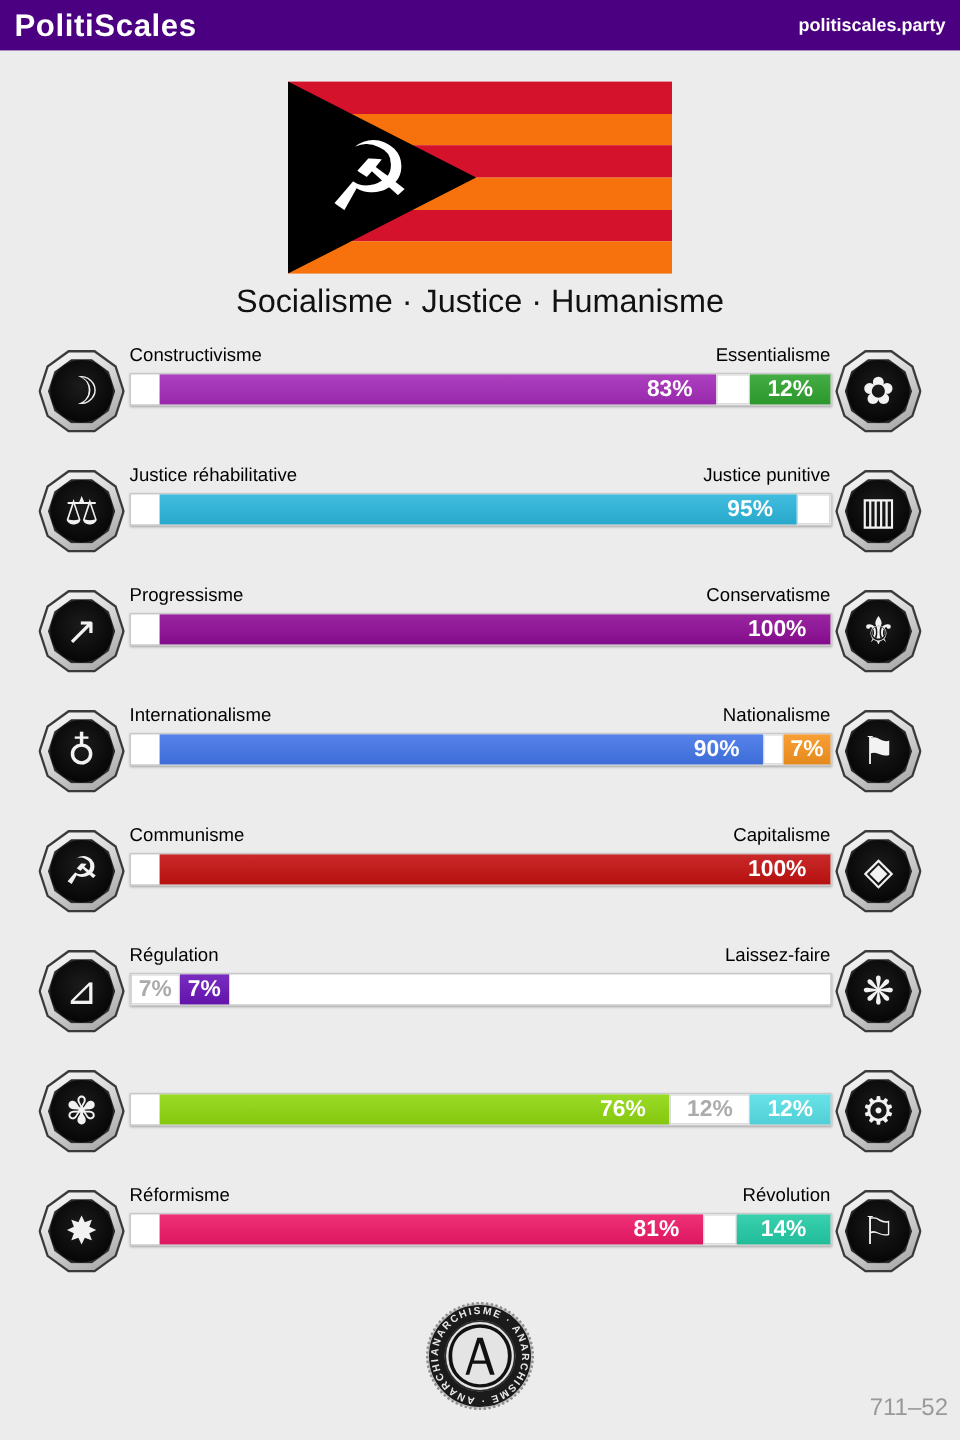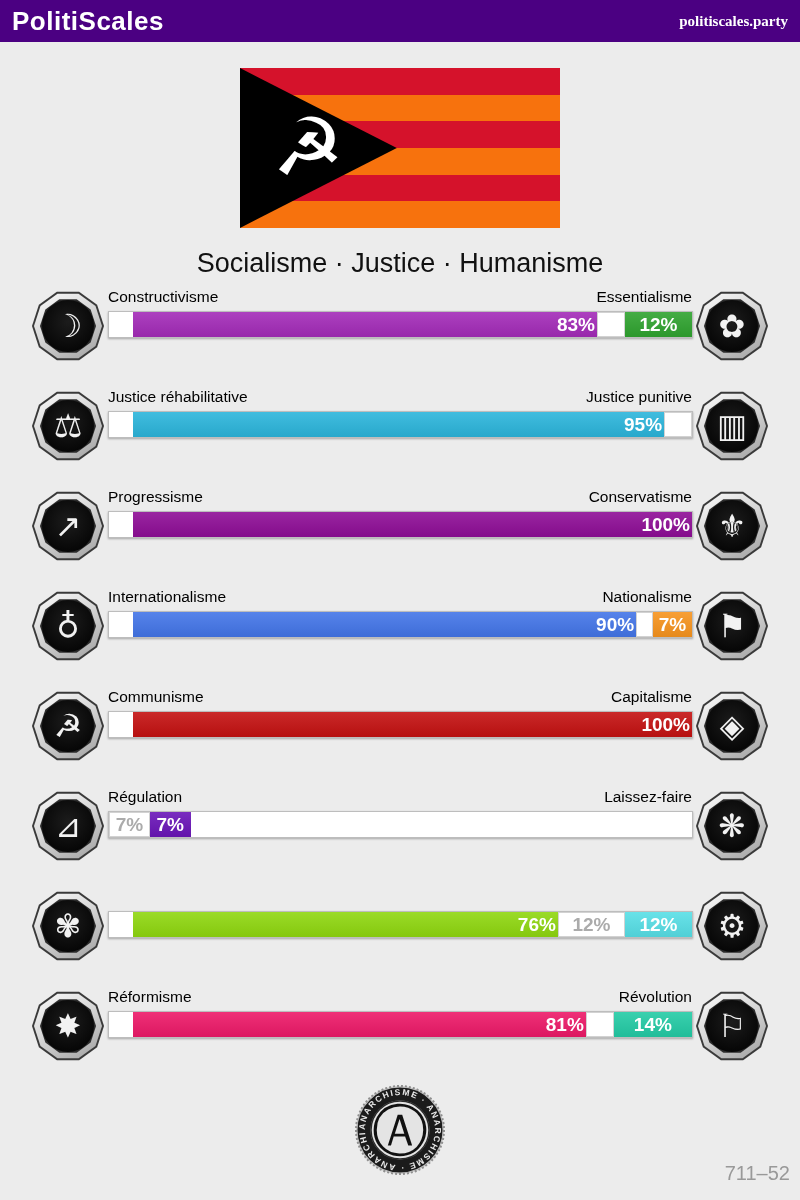--- a/index.html
+++ b/index.html
@@ -11,59 +11,59 @@
     overflow:hidden;
   }
   
   .header {
     position:absolute; top:0; left:0; right:0; height:42px;
     background:#4B0082;
     display:flex; align-items:center; justify-content:space-between;
     padding:16px 12px;
   }
   .header .brand { color:#fff; font-size:26px; font-weight:bold; letter-spacing:.5px; }
-  .header .site  { color:#fff; font-size:15px; font-weight:bold;font-family:Liberation Serif, serif; }
+  .header .site  { color:#fff; font-size:15px; font-weight:bold; }
   
   .flag {
     position:absolute; left:240px; top:68px; width:320px; height:160px;
     display:flex; flex-direction:column;
   }
   .flag .stripe { flex:1; }
   .flag .triangle {
     position:absolute; left:0; top:0; width:160px; height:160px;
     background:#000;
     clip-path:polygon(0 0, 98% 50%, 0 100%);
   }
   .flag .emblem {
     position:absolute; left:22px; top:34px; width:92px; height:92px;
     color:#fff; font-size:80px; line-height:92px; text-align:center;
     font-family:"DejaVu Sans",sans-serif;
   }
   
   .slogan {
     position:absolute; top:236px; left:0; right:0;
-    text-align:center; font-size:27px; color:#111;margin-top:12px;
+    text-align:center; font-size:27px; color:#111;
   }
   
   .rows { position:absolute; top:288px; left:0; right:0; }
   .axis-row { position:relative; height:100px; }
   .labels {
     position:absolute; left:108px; right:108px; top:0; height:19px;
     display:flex; justify-content:space-between;
     font-size:15.5px; color:#000;
   }
   .bar {
     position:absolute; left:108px; right:107px; top:23px; height:27px;
     background:#fff; border:1px solid #BDBDBD;
     display:flex;
     box-shadow:0 1px 2px rgba(0,0,0,.30);
   }
   .seg { height:100%; overflow:hidden; white-space:nowrap;
          font-weight:bold; font-size:19px; line-height:25px; }
-  .seg.left  { text-align:right; color:#fff; padding-right:2px;
+  .seg.left  { text-align:right; color:#fff; padding-right:20px;
                background-image:linear-gradient(rgba(255,255,255,.10),rgba(0,0,0,.07));margin-left:24px; }
   .seg.neutral { text-align:center; color:#ABABAB; background:#fff;
                box-shadow:inset 0 0 0 1px #D2D2D2; }
   .seg.right { text-align:center; color:#fff;
                background-image:linear-gradient(rgba(255,255,255,.10),rgba(0,0,0,.07)); }
   
   .badge {
     position:absolute; top:2px; width:72px; height:72px;
     background:#3A3A3A;
     clip-path:polygon(100% 50%,90.45% 20.61%,65.45% 2.45%,34.55% 2.45%,9.55% 20.61%,0% 50%,9.55% 79.39%,34.55% 97.55%,65.45% 97.55%,90.45% 79.39%);

